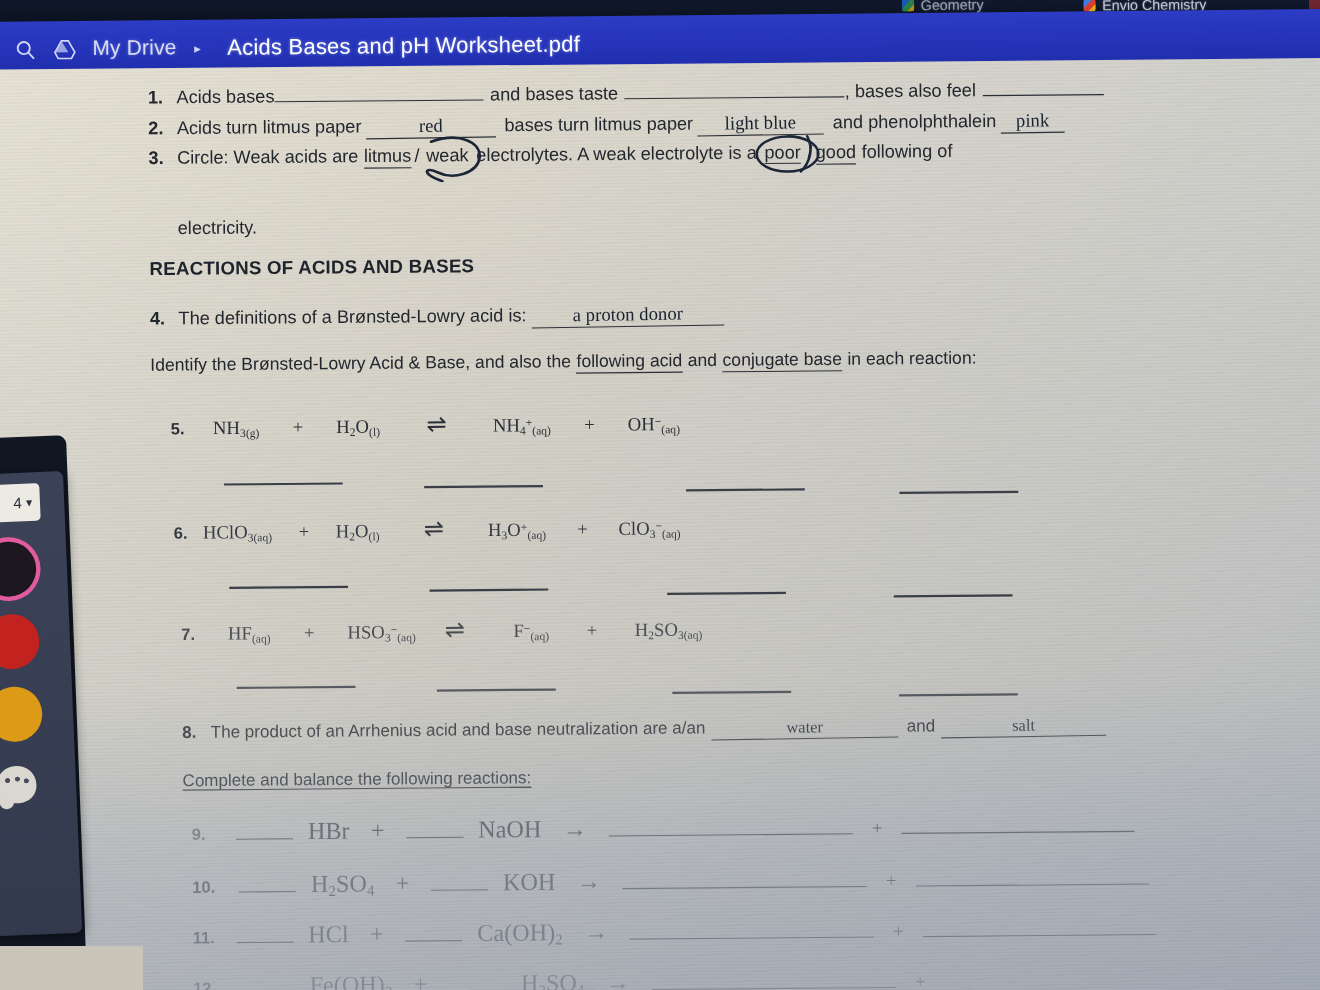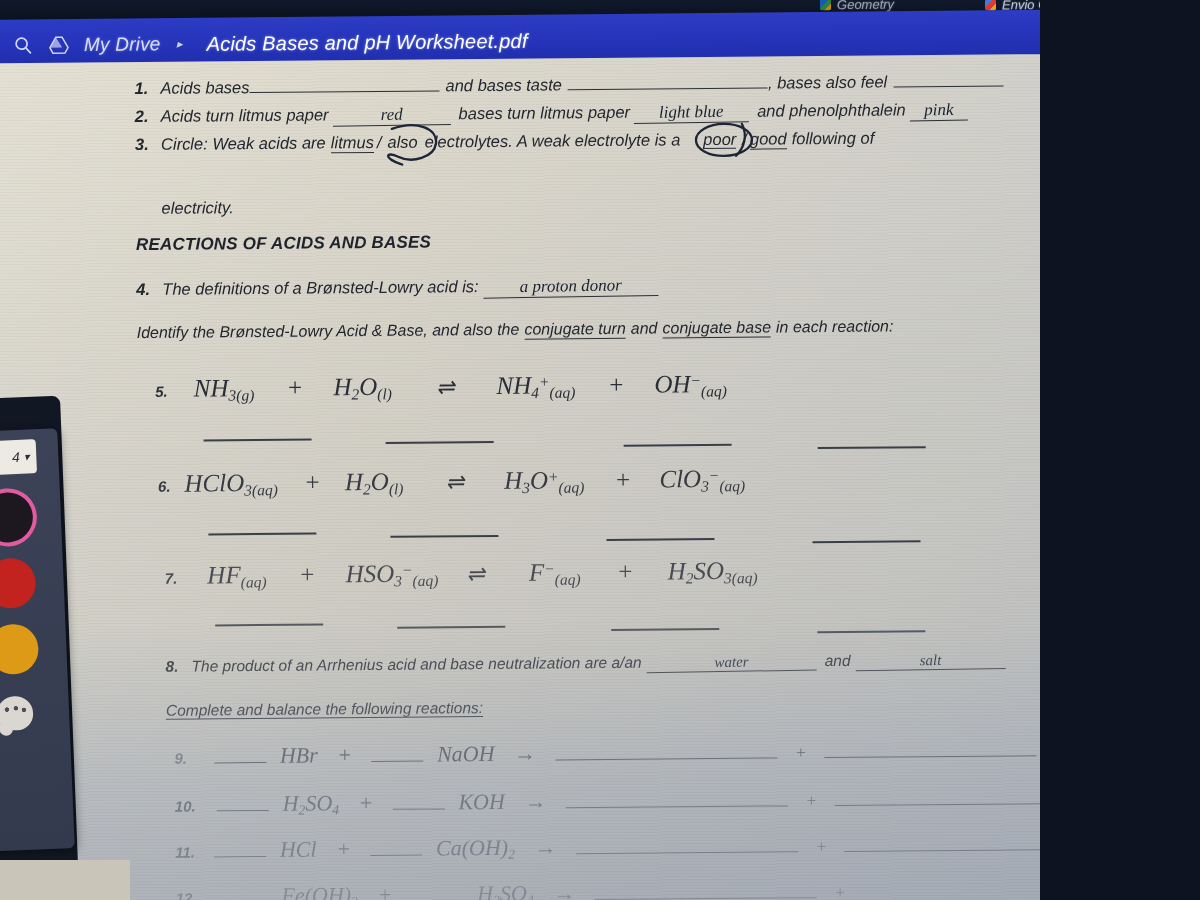--- a/index.html
+++ b/index.html
@@ -1,19 +1,19 @@
 <!DOCTYPE html>
 <html><head>
 <meta charset="utf-8">
 <style>
   * { box-sizing: border-box; margin: 0; padding: 0; }
   html, body { width: 1200px; height: 900px; overflow: hidden; background: #0d1320; }
   body { font-family: "Liberation Sans", sans-serif; }
 
-  #screen { position: relative; width: 1040px; height: 900px; overflow: hidden; font-style: italic; }
+  #screen { position: relative; width: 1200px; height: 900px; overflow: hidden; }
 
   
   .browser-strip {
     position: absolute; left: 0; top: 0; width: 1200px; height: 22px;
     background: linear-gradient(180deg,#10192b 0%, #0b1220 100%);
     overflow: hidden;
   }
   .tab {
     position: absolute; top: -3px; display: flex; align-items: center; gap: 6px;
     color: #cfd6e4; font-size: 13px; white-space: nowrap;
@@ -98,21 +98,21 @@
 
   
   .circled { position: relative; display: inline-block; padding: 0 3px; }
   .circle-svg { position: absolute; left: -12px; top: -11px; width: 84px; height: 44px; pointer-events: none; }
 
   
   .section-head { position: absolute; font-weight: bold; font-size: 17px; color: #1f232b; letter-spacing: .2px; }
 
   
   .eq { position: absolute; font-family: "Liberation Serif", serif; color: #2a2f38; white-space: nowrap; }
-  .eq .sp { font-size: 25px; }
+  .eq .sp { font-size: 17px; }
   .sub { font-size: 0.62em; vertical-align: -0.28em; }
   .sup { font-size: 0.62em; vertical-align: 0.42em; }
   .eqnum { font-size: 15px; font-family: "Liberation Sans", sans-serif; font-weight: bold; }
   .arrow-eq { font-size: 22px; padding: 0 4px; }
 
   .ansline { position: absolute; height: 1.6px; background: #3a3f48; }
 
   
   .fade1 { opacity: .92; }
   .fade2 { opacity: .80; }
@@ -215,27 +215,27 @@
         <span style="padding-left:8px;">and phenolphthalein</span>
         <span class="ink" style="width:58px; margin-left:4px;">pink</span>
       </div>
 
       <div class="q-row doc-txt" style="left:152px; top:73px;">
         <span class="num">3.</span>
         <span>Circle:  Weak acids are</span>
         <span class="underline-word" style="margin-left:5px;">litmus</span>
         <span style="padding:0 3px;">/</span>
         <span class="circled">
-          <span>also</span>
+          <span>weak</span>
           <svg class="circle-svg" viewBox="0 0 84 44">
             <path d="M20 7 C 46 -2, 66 8, 64 22 C 62 36, 40 42, 26 35 C 14 29, 10 36, 30 43" fill="none" stroke="#1c2636" stroke-width="2.4" stroke-linecap="round"></path>
           </svg>
         </span>
         <span style="padding-left:4px;">electrolytes.  A weak electrolyte is a</span>
-        <span class="circled" style="margin-left:20px;">
+        <span class="circled" style="margin-left:4px;">
           <span class="underline-word">poor</span>
           <svg class="circle-svg" style="left:-14px; top:-10px; width:80px; height:40px;" viewBox="0 0 80 40">
             <ellipse cx="38" cy="20" rx="28" ry="16" fill="none" stroke="#1c2636" stroke-width="2.3"></ellipse>
             <path d="M56 4 C 62 16, 58 28, 50 36" fill="none" stroke="#1c2636" stroke-width="2.3" stroke-linecap="round"></path>
           </svg>
         </span>
         <span style="padding:0 3px;">/</span>
         <span class="underline-word">good</span>
         <span style="padding-left:5px;">following of</span>
       </div>
@@ -244,21 +244,21 @@
       <div class="section-head" style="left:152px; top:173px;">REACTIONS OF ACIDS AND BASES</div>
 
       <div class="q-row doc-txt" style="left:152px; top:218px;">
         <span class="num">4.</span>
         <span>The definitions of a Brønsted-Lowry acid is:</span>
         <span class="ink" style="width:175px; margin-left:5px;">a proton donor</span>
       </div>
 
       <div class="q-row doc-txt" style="left:152px; top:262px; font-size:16px;">
         <span>Identify the Brønsted-Lowry Acid &amp; Base, and also the</span>
-        <span class="underline-word" style="margin-left:5px;">conjugate turn</span>
+        <span class="underline-word" style="margin-left:5px;">following acid</span>
         <span style="padding:0 5px;">and</span>
         <span class="underline-word">conjugate base</span>
         <span style="padding-left:5px;">in each reaction:</span>
       </div>
 
       <div class="eq" style="left:170px; top:313px;">
         <span class="eqnum">5.</span>
         <span class="sp" style="padding-left:22px;">
           <span>NH</span><span class="sub">3</span><span class="sub">(g)</span>
         </span>

